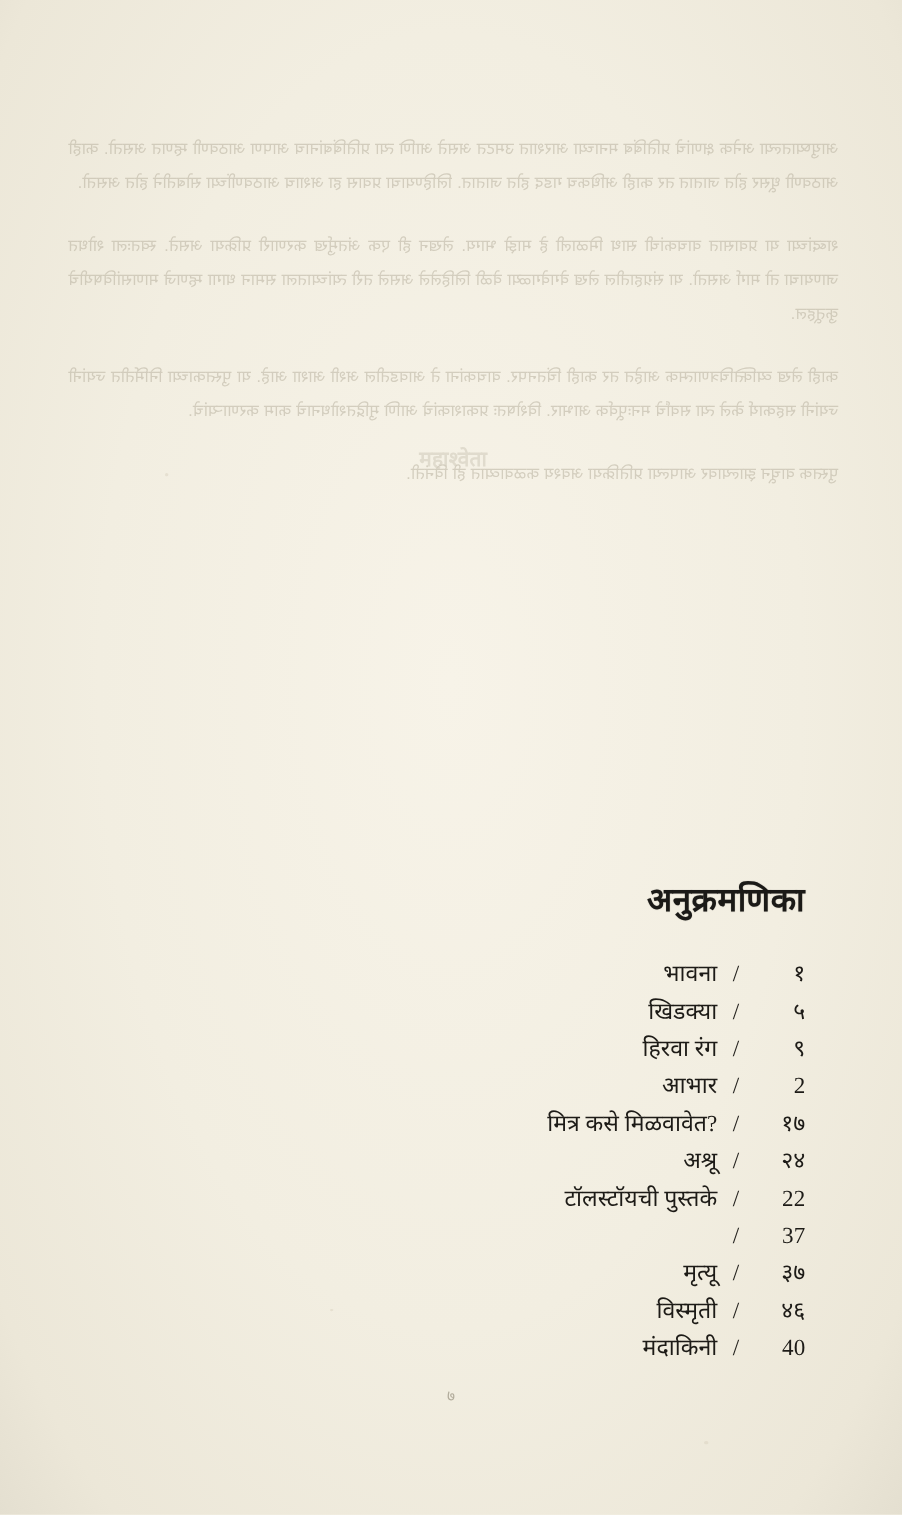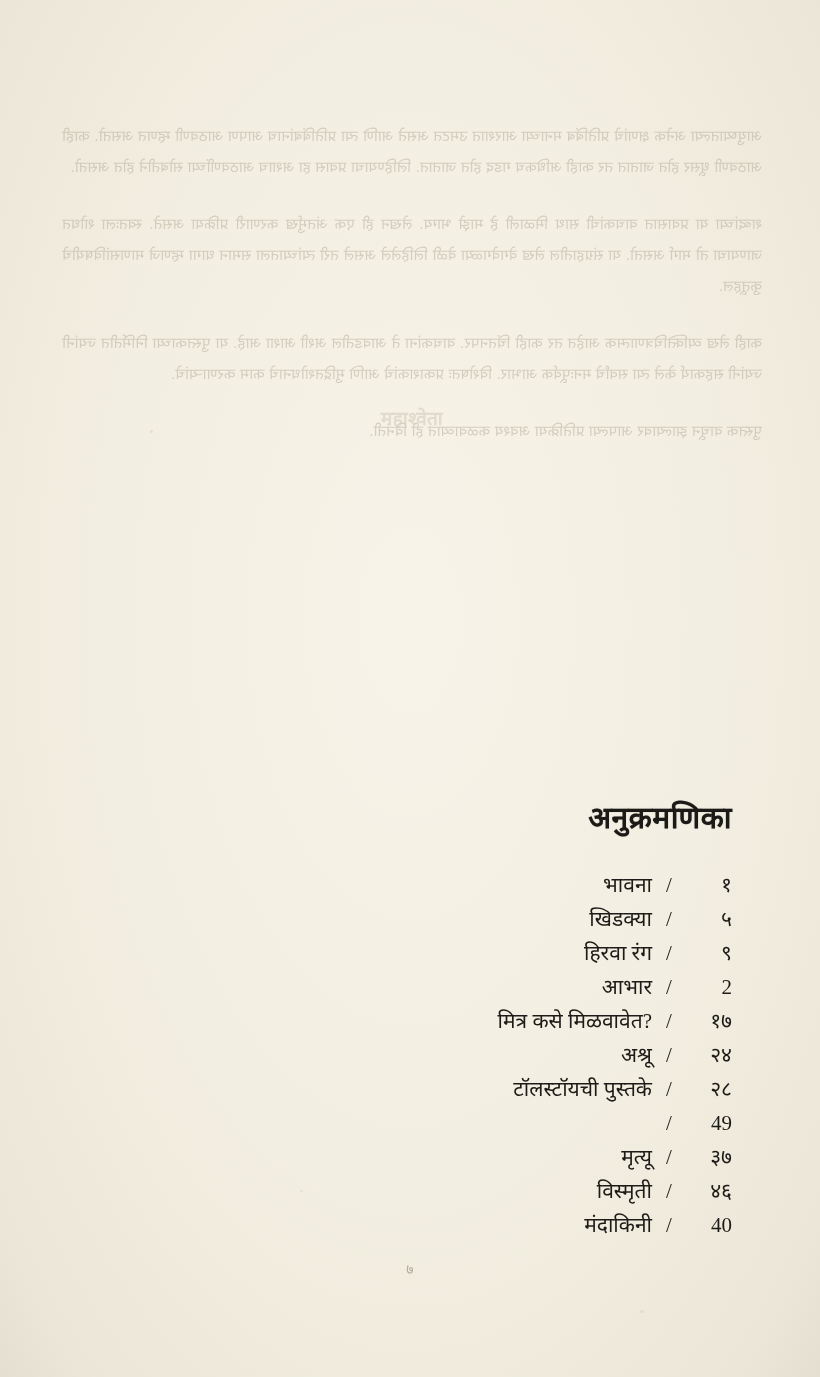--- a/index.html
+++ b/index.html
@@ -175,25 +175,25 @@
       <span class="page-num">१७</span>
     </li>
     <li class="toc-row">
       <span class="entry-title">अश्रू</span>
       <span class="sep">/</span>
       <span class="page-num">२४</span>
     </li>
     <li class="toc-row">
       <span class="entry-title">टॉलस्टॉयची पुस्तके</span>
       <span class="sep">/</span>
-      <span class="page-num">२८</span>
-    </li>
-    <li class="toc-row">
-      <span class="sep">/</span>
-      <span class="page-num">49</span>
+      <span class="page-num">22</span>
+    </li>
+    <li class="toc-row">
+      <span class="sep">/</span>
+      <span class="page-num">37</span>
     </li>
     <li class="toc-row">
       <span class="entry-title">मृत्यू</span>
       <span class="sep">/</span>
       <span class="page-num">३७</span>
     </li>
     <li class="toc-row">
       <span class="entry-title">विस्मृती</span>
       <span class="sep">/</span>
       <span class="page-num">४६</span>

